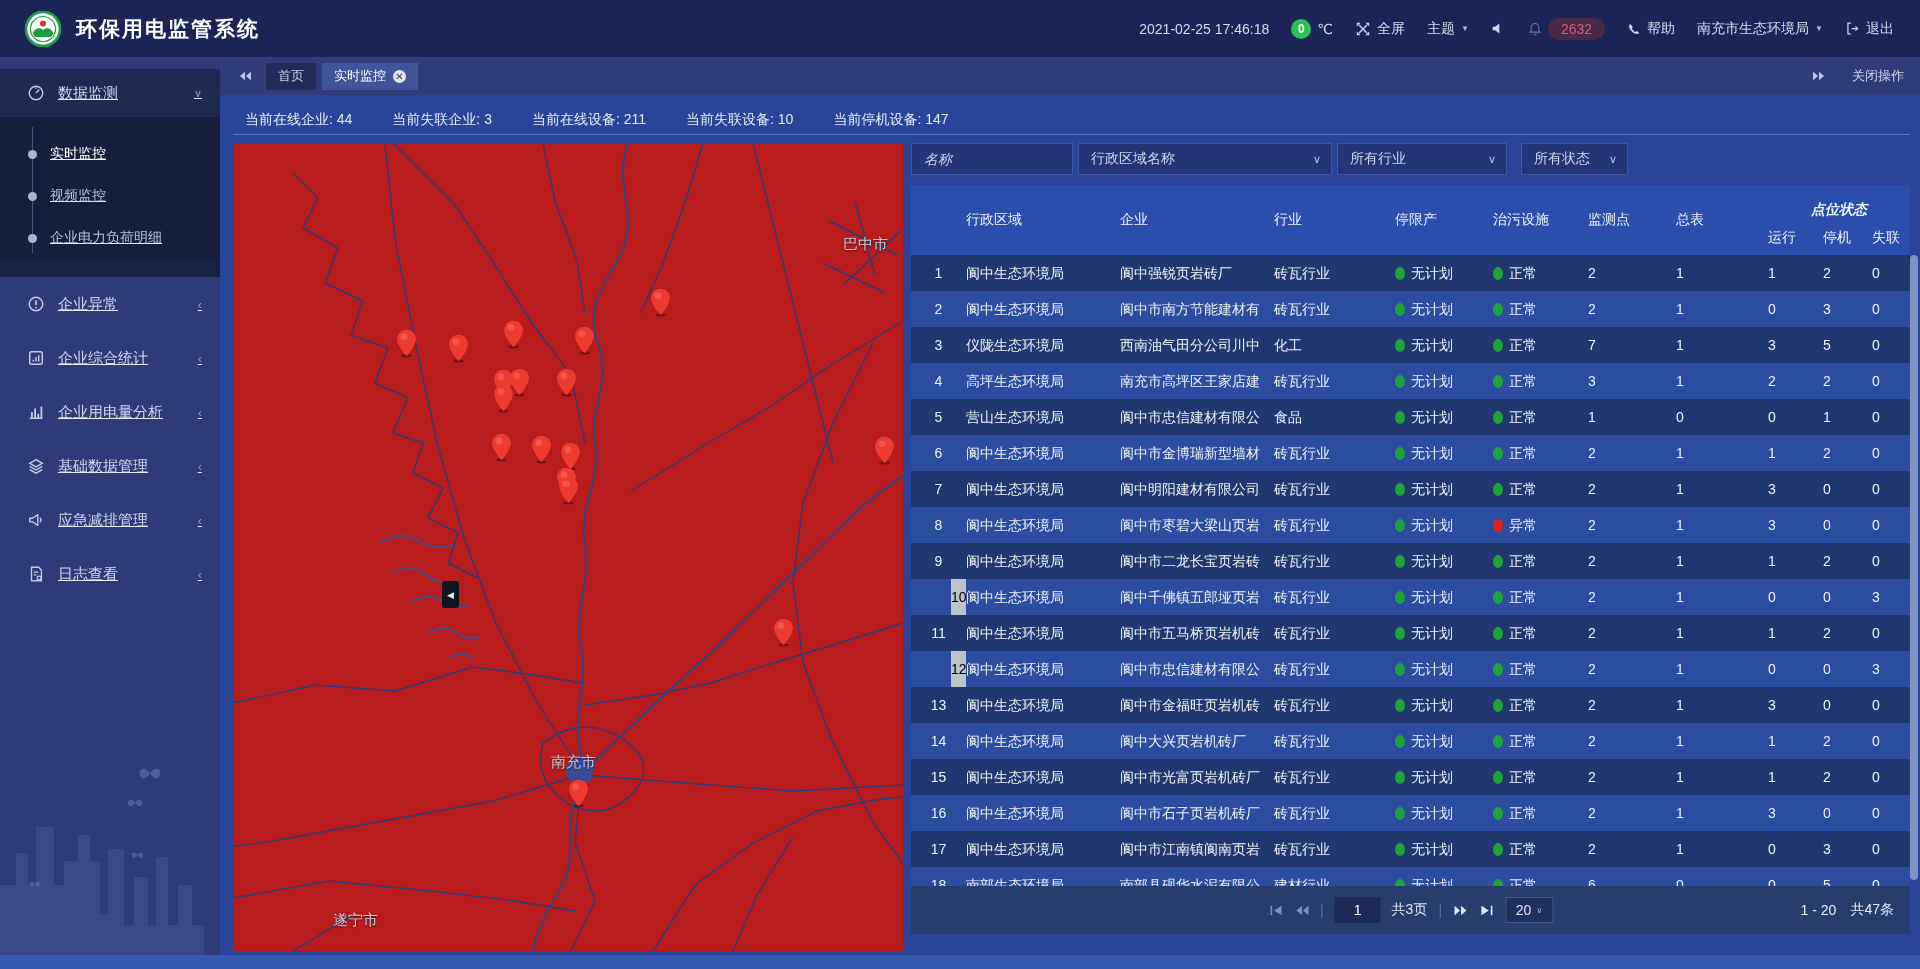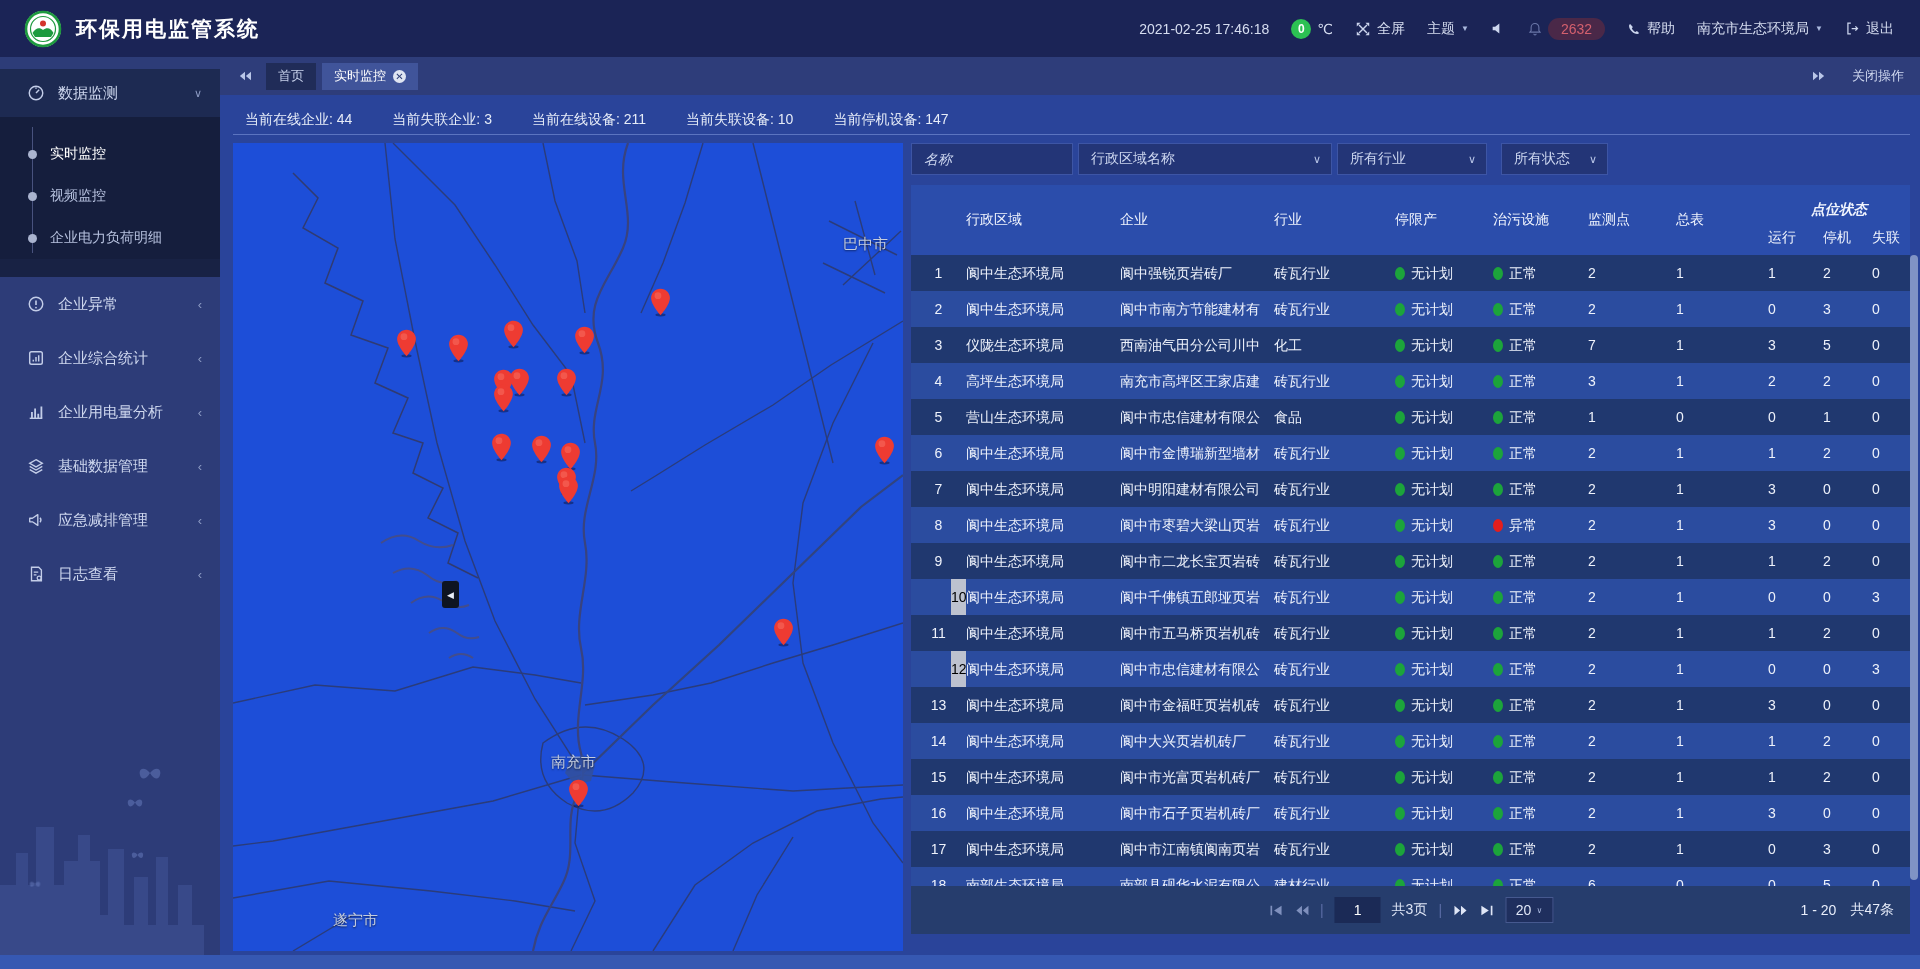--- a/index.html
+++ b/index.html
@@ -13,21 +13,21 @@
   .app-title { margin-left:14px; font-size:21px; font-weight:bold; color:#ffffff; letter-spacing:2px; }
   .hdr-right { margin-left:auto; display:flex; align-items:center; gap:22px; padding-right:26px; font-size:14px; color:#d6ddf0; }
   .hdr-item { display:flex; align-items:center; gap:6px; cursor:default; white-space:nowrap; }
   .temp-badge { width:20px; height:20px; border-radius:50%; background:#2cc153; color:#fff; font-size:12px; font-weight:bold; display:flex; align-items:center; justify-content:center; }
   .caret { font-size:8px; color:#aab8dd; }
   .notif-pill { background:#4a2848; color:#d4606e; border-radius:11px; padding:3px 13px; font-size:14px; }
   .hicon { display:inline-flex; color:#cdd6ee; }
   .hicon.dim { color:#6a76a8; }
 
   
-  .sidebar { position:absolute; left:0; top:57px; width:220px; height:898px; background:#2d3c78; overflow:hidden; z-index:4; }
+  .sidebar { position:absolute; left:0; top:57px; width:220px; height:898px; background:#2d3c78; overflow:hidden; z-index:4;text-decoration:underline; }
   .menu { padding-top:12px; }
   .mgroup.expanded { background:#182244; padding-bottom:18px; }
   .mrow { height:54px; display:flex; align-items:center; padding:0 18px 0 26px; cursor:pointer; color:#cfd8ef; font-size:15px; }
   .mgroup.expanded .mrow { height:48px; background:#1d2a52; }
   .micon { display:inline-flex; color:#c3cde8; width:20px; justify-content:center; }
   .mlabel { margin-left:12px; flex:1; white-space:nowrap; }
   .mchev { font-size:13px; color:#8d9bc4; }
   .mchev.open { font-size:11px; }
   .msub { position:relative; padding-top:16px; background:#151e3d; }
   .msub:before { content:""; position:absolute; left:32px; top:10px; bottom:6px; width:1px; background:#48527e; }
@@ -41,21 +41,21 @@
   .tabbar { position:absolute; left:0; top:0; width:1700px; height:38px; background:#2e3d7a; display:flex; align-items:center; }
   .tab-nav { display:inline-flex; color:#b9c6e8; margin:0 14px 0 18px; cursor:pointer; }
   .tab { height:27px; display:flex; align-items:center; padding:0 12px; margin-right:6px; font-size:13px; background:#202c58; color:#c6d0ea; cursor:pointer; }
   .tab.active { background:#40549a; color:#fff; }
   .tclose { width:13px; height:13px; margin-left:7px; border-radius:50%; background:#dfe5f2; color:#2c3c74; font-size:10px; line-height:13px; text-align:center; }
   .tabbar-right { margin-left:auto; display:flex; align-items:center; gap:26px; padding-right:16px; font-size:13px; color:#d0d9f0; }
 
   .statsbar { position:absolute; left:13px; top:48px; width:1677px; height:30px; display:flex; align-items:center; gap:40px; font-size:14px; color:#e6ecf8; border-bottom:1px solid #5b74c0; padding-left:12px; }
 
   
-  .map { position:absolute; left:13px; top:86px; width:670px; height:808px; background:#1d4ed8; overflow:hidden; }
+  .map { position:absolute; left:13px; top:86px; width:670px; height:808px; background:#b91c1c; overflow:hidden; }
   .map svg.roads { position:absolute; left:0; top:0; }
   .pin { position:absolute; width:21px; height:29px; }
   .city { position:absolute; font-size:15px; color:#c5cddf; text-shadow:0 1px 2px rgba(0,0,0,.6); white-space:nowrap; }
   .collapse-handle { position:absolute; left:222px; top:524px; width:17px; height:27px; background:#0e1422; color:#e8edf8; border-radius:3px; display:flex; align-items:center; justify-content:center; font-size:9px; cursor:pointer; z-index:5; }
 
   
   .rpanel { position:absolute; left:691px; top:86px; width:999px; height:808px; }
   .filters { position:absolute; left:0; top:0; height:32px; display:flex; }
   .fbox { height:32px; background:#233577; border:1px solid #3d55a5; color:#ccd6ef; font-size:14px; display:flex; align-items:center; padding:0 10px 0 12px; }
   input.fbox { outline:none;font-style:italic; }
@@ -443,21 +443,21 @@
     </div>
     <div class="collapse-handle">◀</div>
 
     <div class="rpanel">
       <div class="filters">
         <input class="fbox" style="width: 162px;" placeholder="名称">
         <div class="fbox fsel" style="width:254px;margin-left:5px">
           <span>行政区域名称</span>
             <span class="caret">∨</span>
         </div>
-        <div class="fbox fsel" style="width:150px;margin-left:5px">
+        <div class="fbox fsel" style="width:170px;margin-left:5px">
           <span>所有行业</span>
             <span class="caret">∨</span>
         </div>
         <div class="fbox fsel" style="width:107px;margin-left:14px">
           <span>所有状态</span>
             <span class="caret">∨</span>
         </div>
       </div>
 
       <div class="thead">

